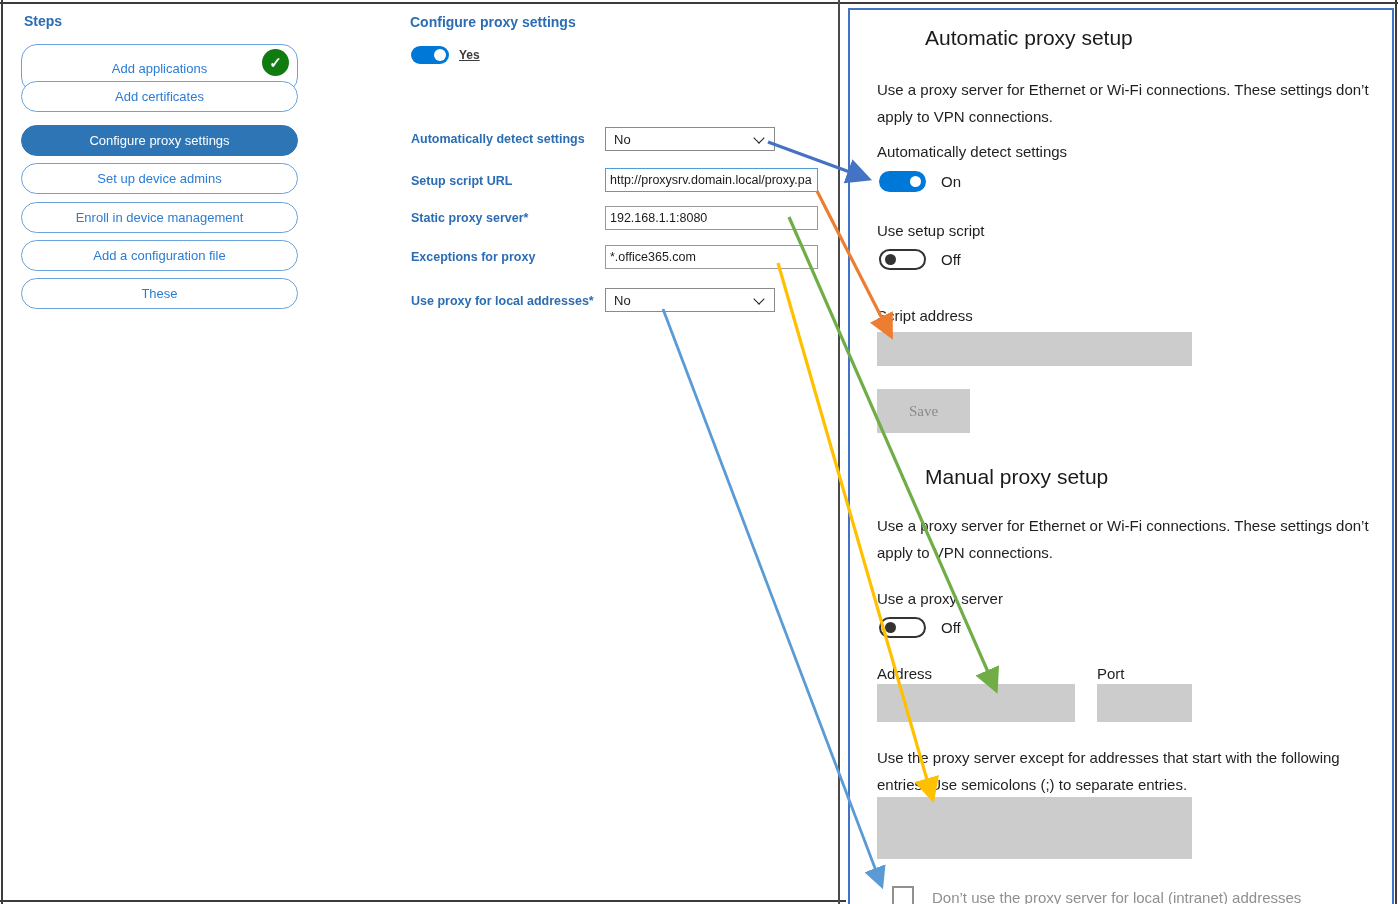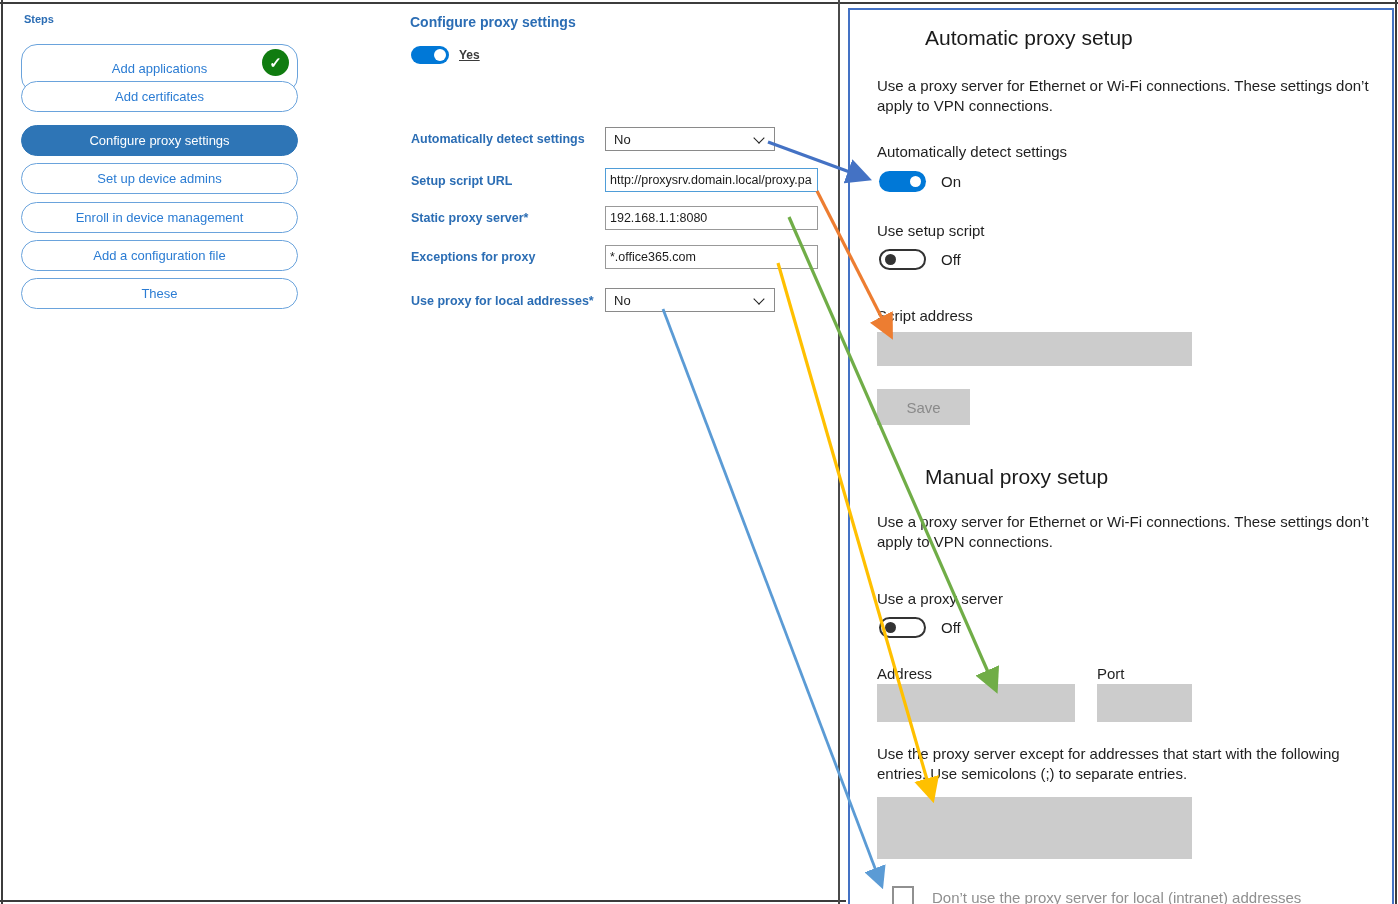--- a/index.html
+++ b/index.html
@@ -9,21 +9,21 @@
 
   
   .frame { position:absolute; background:#3c3c3c; }
   #frame-top { left:0; top:2; top:2px; width:1398px; height:2px; }
   #frame-left { left:1px; top:0; width:2px; height:904px; }
   #frame-right { left:1395px; top:0; width:2px; height:904px; }
   #frame-bottom { left:0; top:900px; width:846px; height:2px; }
   #divider { position:absolute; left:838px; top:0; width:2px; height:904px; background:#4a4a4a; }
 
   
-  #steps-title { position:absolute; left:24px; top:13px; font-size:11px; font-weight:bold; color:#2b6db4; }
+  #steps-title { position:absolute; left:24px; top:13px; font-size:14px; font-weight:bold; color:#2b6db4; }
   .step-btn { position:absolute; left:21px; width:277px; height:31px; border:1px solid #6aa3dc;
               border-radius:16px; background:#fff; color:#2b7cd3; font-size:13px;
               display:flex; align-items:center; justify-content:center; cursor:pointer; }
   .step-btn.selected { background:#2e75b6; border-color:#2e75b6; color:#fff; }
   .check-badge { position:absolute; left:240px; top:3px; width:27px; height:27px; border-radius:50%;
                  background:#107c10; color:#fff; font-size:15px; font-weight:bold;
                  display:flex; align-items:center; justify-content:center; }
 
   
   #form-title { position:absolute; left:410px; top:14px; font-size:14px; font-weight:bold; color:#2b6db4; }
@@ -40,31 +40,31 @@
   .f-input { position:absolute; left:605px; width:213px; height:24px; border:1px solid #999;
              font-size:12.5px; color:#1b1b1b; padding:0 4px; font-family:"Liberation Sans", sans-serif;
              white-space:nowrap; overflow:hidden; }
   .f-input.focused { border:1px solid #4f9dd8; }
 
   
   #settings-panel { position:absolute; left:848px; top:8px; width:546px; height:920px;
                     background:#fff; border:2px solid #4472c4; }
   .sp { position:absolute; color:#1f1f1f; }
   .sp-h { font-size:21px; font-weight:400; color:#1a1a1a;margin-left:48px; }
-  .sp-p { font-size:15px; line-height:20px; }
+  .sp-p { font-size:15px; line-height:27px; }
   .sp-lab { font-size:15px; }
   .gray-box { position:absolute; background:#cccccc; }
   .win-toggle { position:absolute; width:47px; height:21px; border-radius:11px; cursor:pointer; }
   .win-toggle.on { background:#0078d7; }
   .win-toggle.on .knob { position:absolute; right:5px; top:5px; width:11px; height:11px; border-radius:50%; background:#fff; }
   .win-toggle.off { background:#fff; border:2px solid #333; }
   .win-toggle.off .knob { position:absolute; left:4px; top:3px; width:11px; height:11px; border-radius:50%; background:#333; }
   .state-lab { position:absolute; font-size:15px; color:#1f1f1f; }
-  #save-btn { position:absolute; left:27px; top:379px; width:93px; height:36px; background:#cccccc;
-              border:none; color:#8a8a8a; font-size:15px; font-family:Liberation Sans, sans-serif; }
+  #save-btn { position:absolute; left:27px; top:379px; width:93px; height:44px; background:#cccccc;
+              border:none; color:#8a8a8a; font-size:15px; font-family:Liberation Serif, serif; }
   #local-checkbox { position:absolute; left:42px; top:876px; width:22px; height:22px;
                     border:2px solid #909090; background:#fff; }
   #local-checkbox-label { position:absolute; left:82px; top:879px; font-size:15px; color:#8f8f8f; white-space:nowrap; }
 
   
   #arrows-svg { position:absolute; left:0; top:0; width:1398px; height:904px; pointer-events:none; z-index:50; }
 </style>
 </head>
 <body>
 

